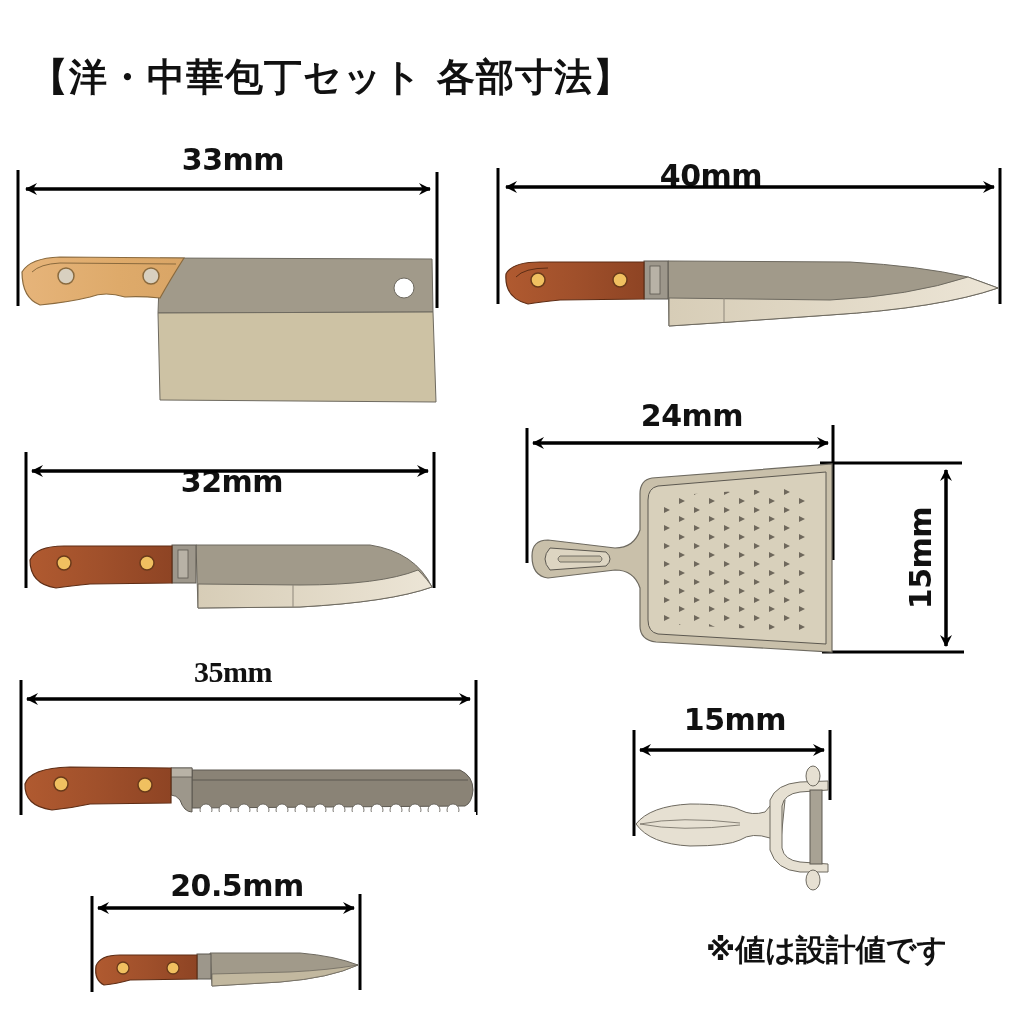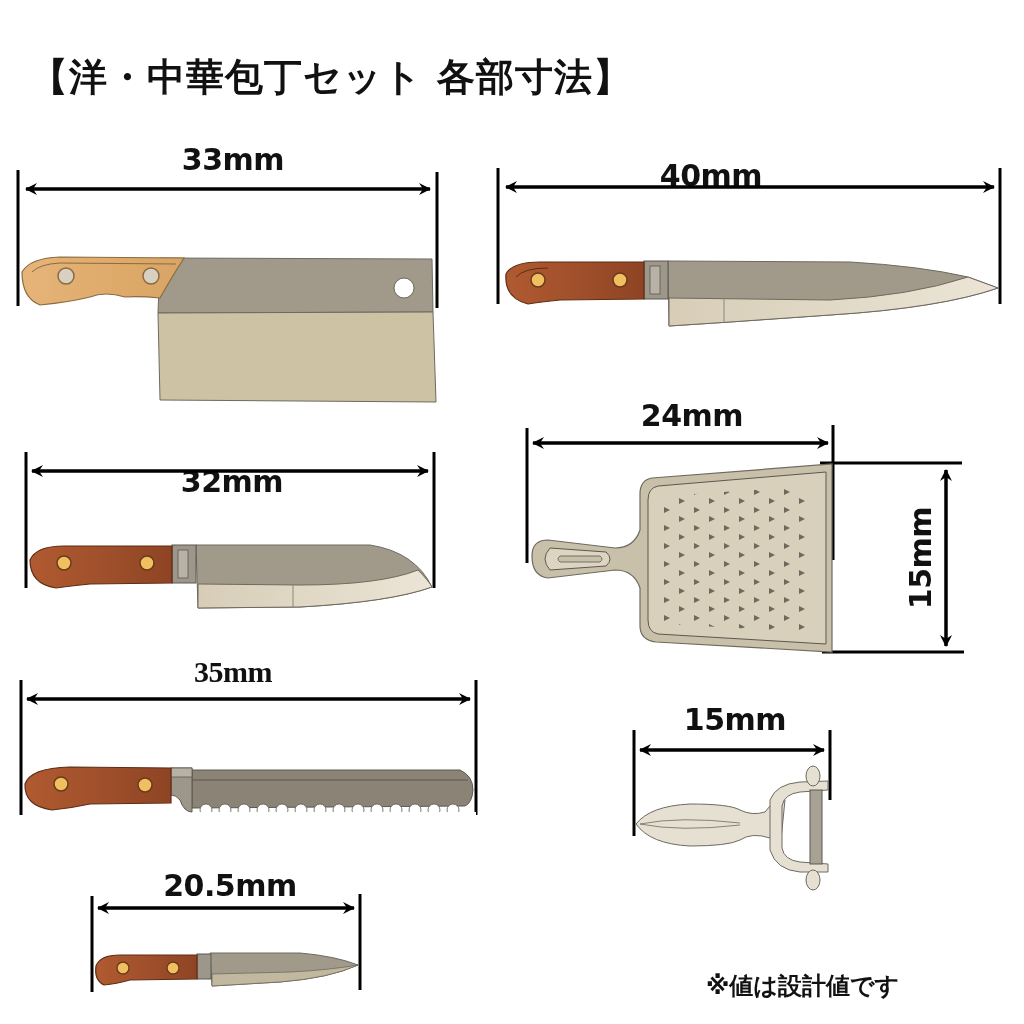--- a/index.html
+++ b/index.html
@@ -1,39 +1,39 @@
 <!DOCTYPE html>
 <html><head>
 <meta charset="utf-8">
 <style>
   html, body { margin: 0; padding: 0; background: #ffffff; }
   body { width: 1024px; height: 1024px; position: relative; overflow: hidden;
          font-family: "DejaVu Sans", "Liberation Sans", sans-serif; color: #111; }
   .title { position: absolute; left: 30px; top: 52px; font-size: 38px; font-weight: bold;
            letter-spacing: 1px; white-space: nowrap; }
-  .note { position: absolute; left: 706px; top: 930px; font-size: 24px; font-weight: bold; white-space: nowrap; margin-top: 40px; }
+  .note { position: absolute; left: 706px; top: 930px; font-size: 30px; font-weight: bold; white-space: nowrap; }
   .dim-label { position: absolute; font-size: 30px; font-weight: bold; white-space: nowrap;
                transform: translateX(-50%); letter-spacing: -0.5px; }
   .dim-label-v { position: absolute; font-size: 30px; font-weight: bold; white-space: nowrap;
                  transform: translate(-50%,-50%) rotate(-90deg); letter-spacing: -0.5px; }
   svg.art { position: absolute; left: 0; top: 0; }
 </style>
 </head>
 <body>
 
 <div class="title">【洋・中華包丁セット 各部寸法】</div>
 
 <div class="dim-label" style="left:233px; top:142px;">33mm</div>
 <div class="dim-label" style="left:711px; top:158px;">40mm</div>
 <div class="dim-label" style="left:232px; top:432px;margin-top:32px;">32mm</div>
 <div class="dim-label" style="left:692px; top:398px;">24mm</div>
 <div class="dim-label-v" style="left:920px; top:558px;">15mm</div>
 <div class="dim-label" style="left:233px; top:655px;font-family:Liberation Serif, serif;">35mm</div>
 <div class="dim-label" style="left:735px; top:702px;">15mm</div>
-<div class="dim-label" style="left:230px; top:868px;text-align:center;">20.5mm</div>
+<div class="dim-label" style="left:237px; top:868px;text-align:center;">20.5mm</div>
 
 <div class="note">※値は設計値です</div>
 
 <svg class="art" width="1024" height="1024" viewBox="0 0 1024 1024">
   <defs>
     <marker id="arrR" viewBox="0 0 12 12" refX="11" refY="6" markerWidth="12" markerHeight="12" orient="auto" markerUnits="userSpaceOnUse">
       <path d="M0,0 L12,6 L0,12 L4,6 Z" fill="#000"></path>
     </marker>
     <linearGradient id="woodD" x1="0" x2="1" y1="0" y2="0">
       <stop offset="0" stop-color="#b05a30"></stop>

